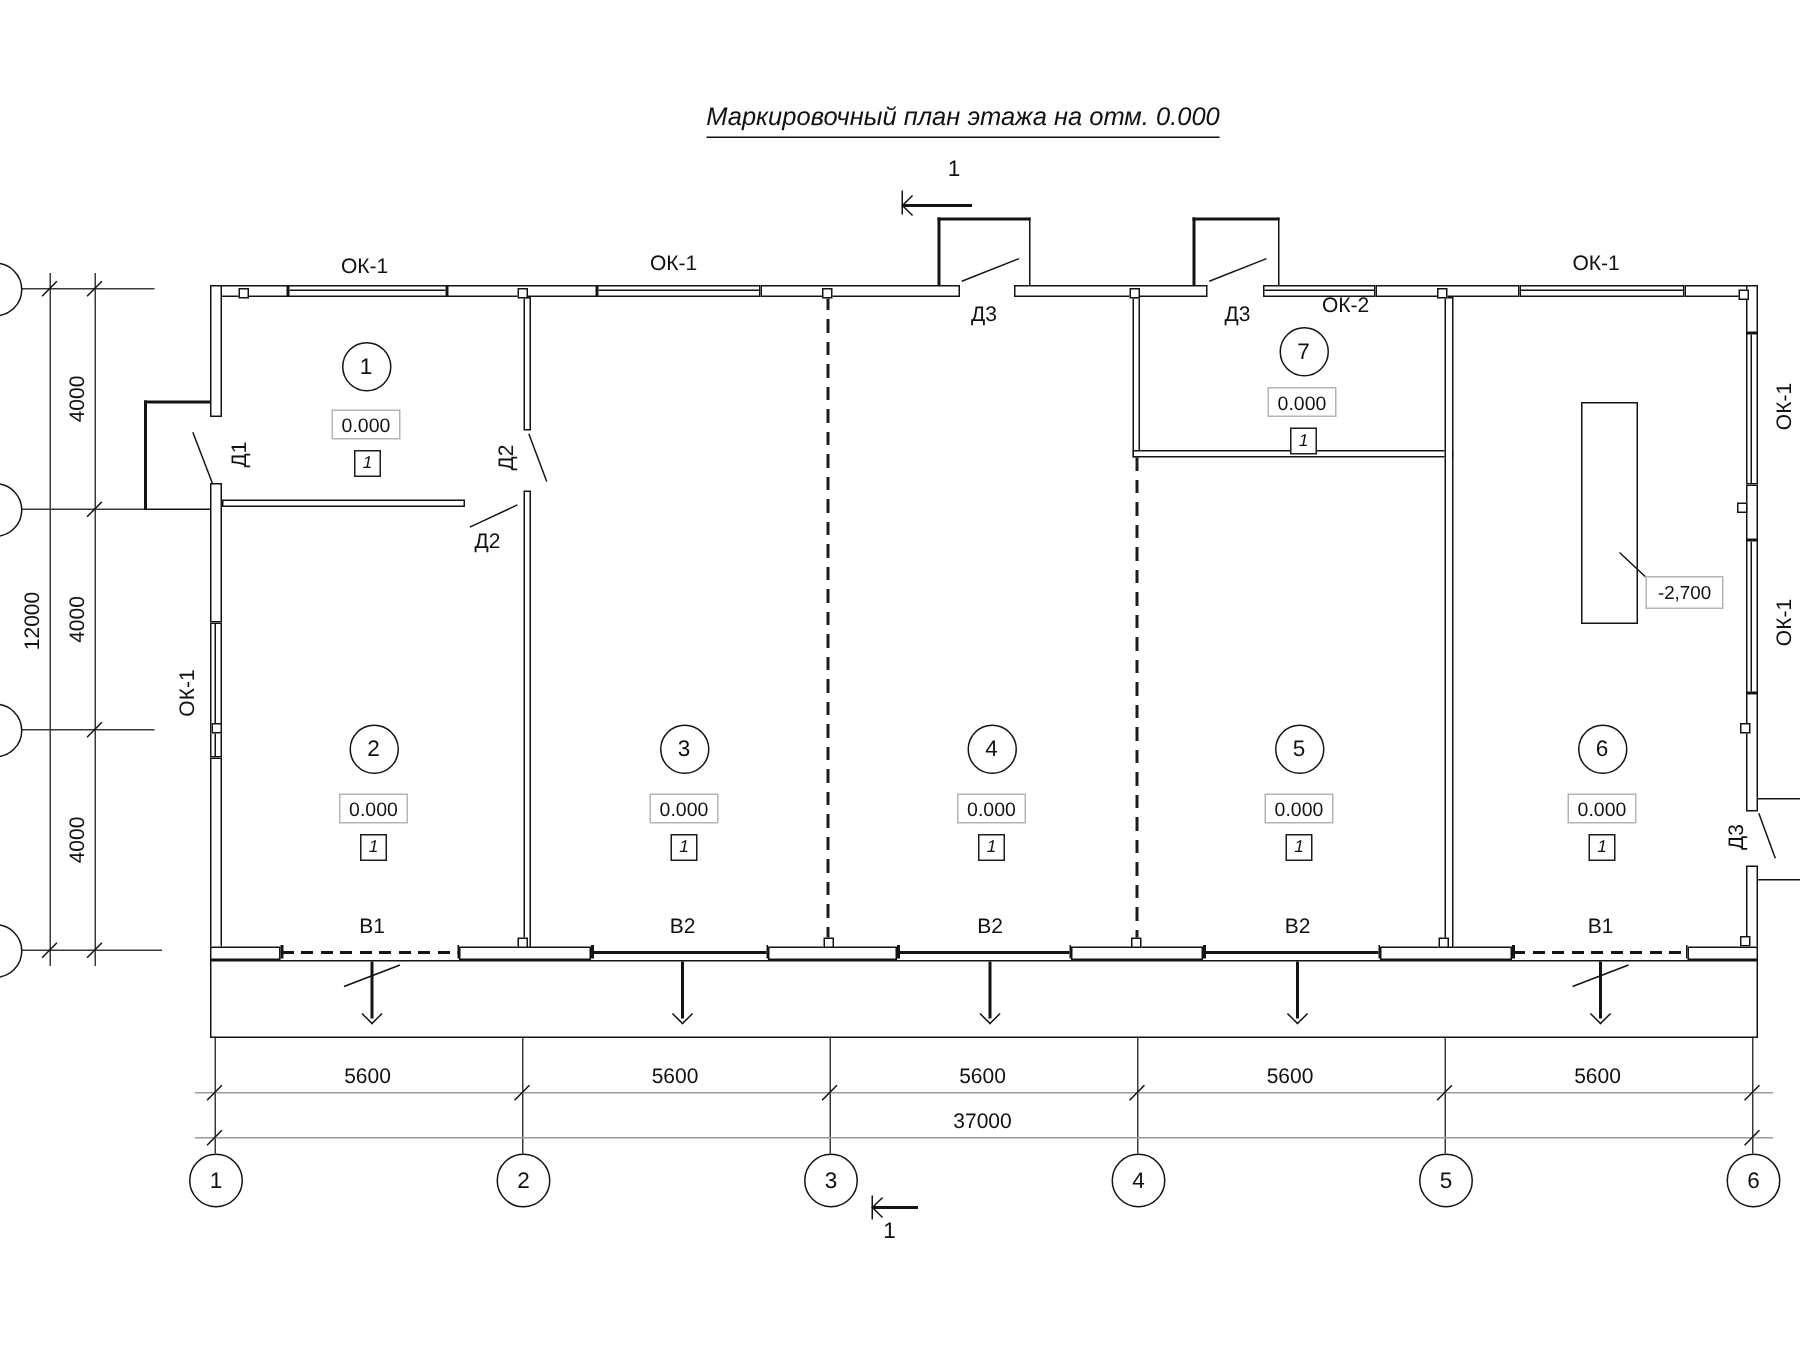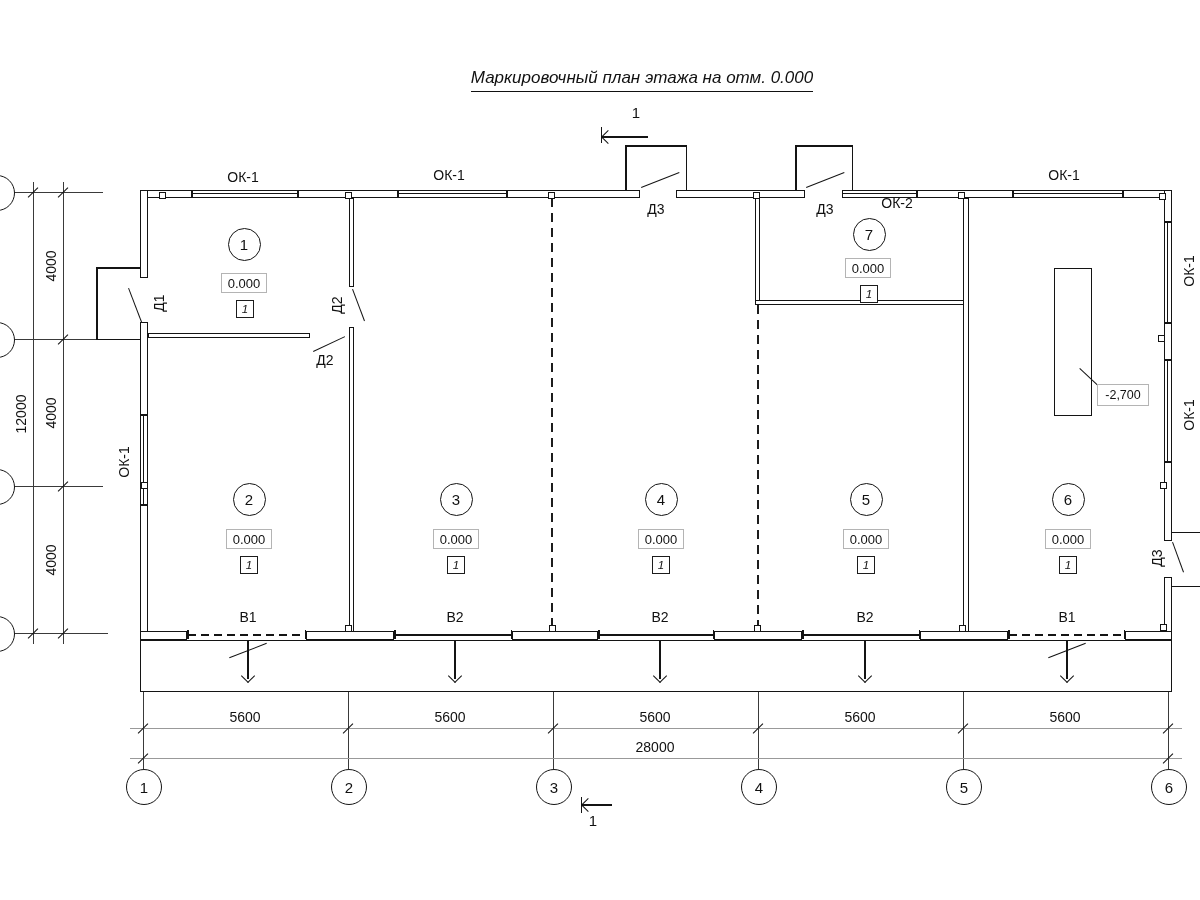--- a/index.html
+++ b/index.html
@@ -240,21 +240,21 @@
   <div class="tick" style="left:751px;top:728px;width:14px;"></div>
   <div class="tick" style="left:956px;top:728px;width:14px;"></div>
   <div class="tick" style="left:1161px;top:728px;width:14px;"></div>
   <div class="tick" style="left:136px;top:758px;width:14px;"></div>
   <div class="tick" style="left:1161px;top:758px;width:14px;"></div>
   <div class="lab" style="left:215px;top:709px;width:60px;">5600</div>
   <div class="lab" style="left:420px;top:709px;width:60px;">5600</div>
   <div class="lab" style="left:625px;top:709px;width:60px;">5600</div>
   <div class="lab" style="left:830px;top:709px;width:60px;">5600</div>
   <div class="lab" style="left:1035px;top:709px;width:60px;">5600</div>
-  <div class="lab" style="left:620px;top:739px;width:70px;">28000</div>
+  <div class="lab" style="left:620px;top:739px;width:70px;">37000</div>
 
   <div class="circ" style="left:126px;top:769px;width:34px;height:34px;">1</div>
   <div class="circ" style="left:331px;top:769px;width:34px;height:34px;">2</div>
   <div class="circ" style="left:536px;top:769px;width:34px;height:34px;">3</div>
   <div class="circ" style="left:741px;top:769px;width:34px;height:34px;">4</div>
   <div class="circ" style="left:946px;top:769px;width:34px;height:34px;">5</div>
   <div class="circ" style="left:1151px;top:769px;width:34px;height:34px;">6</div>
 
 </div>
 

